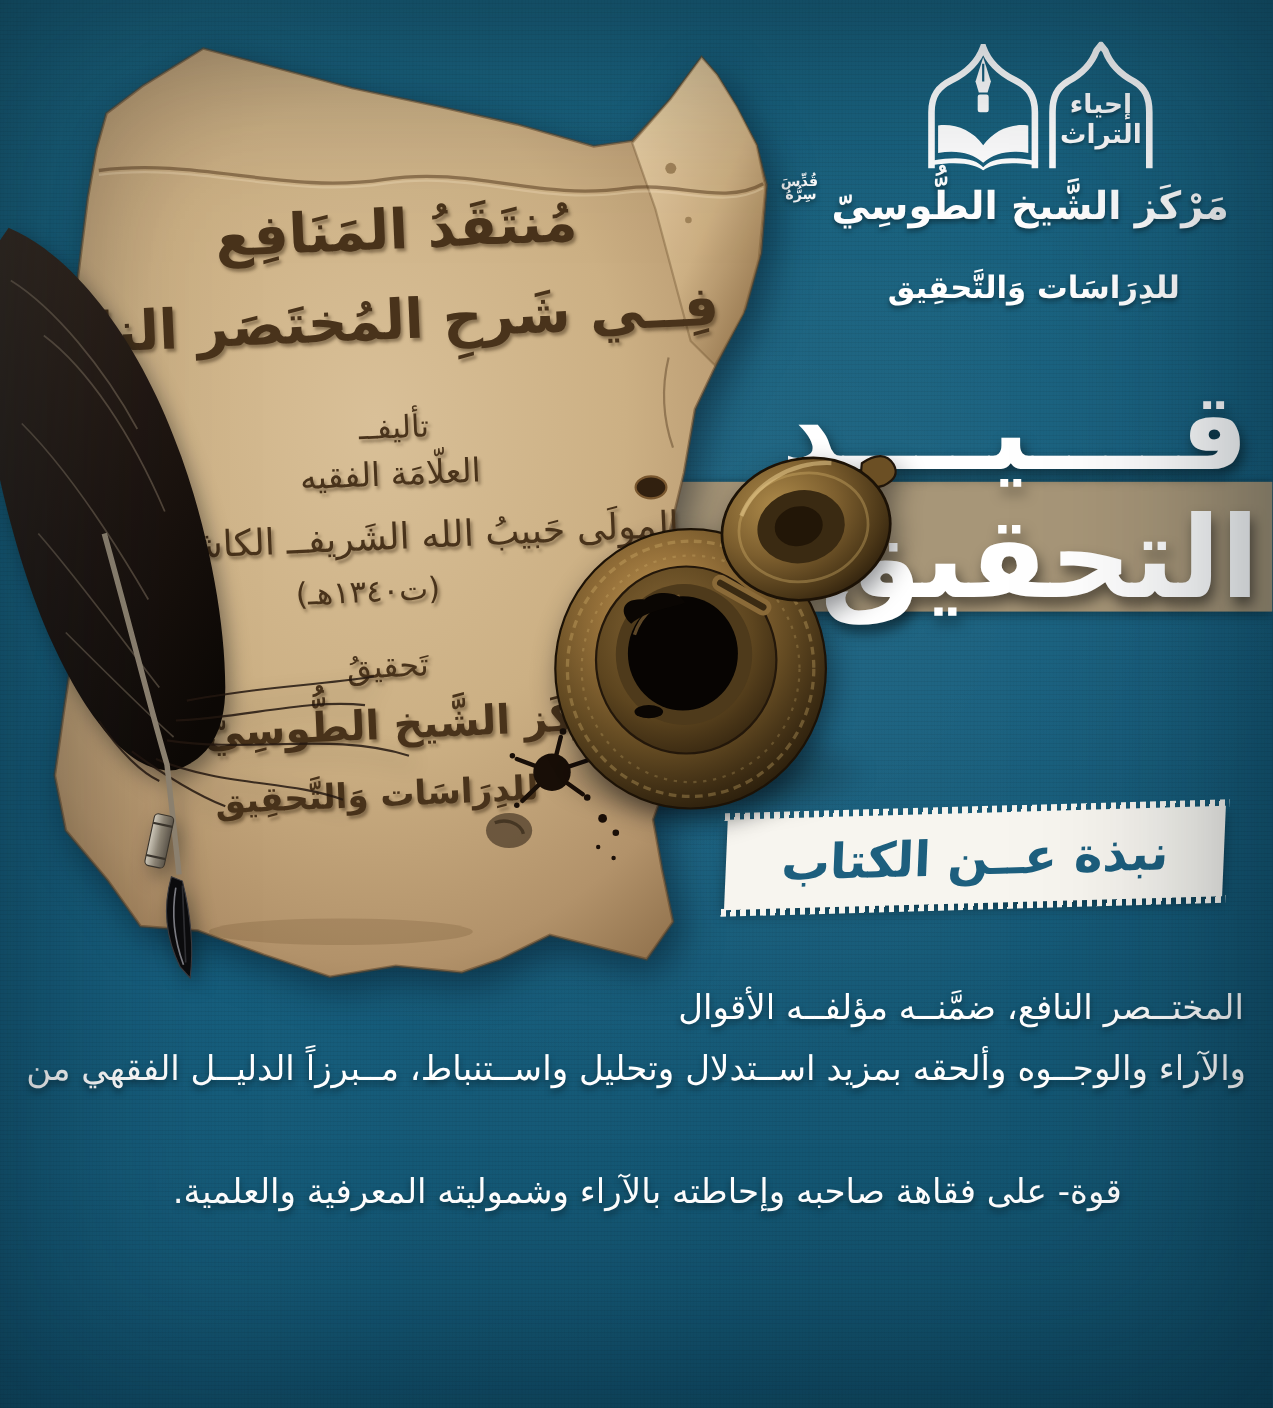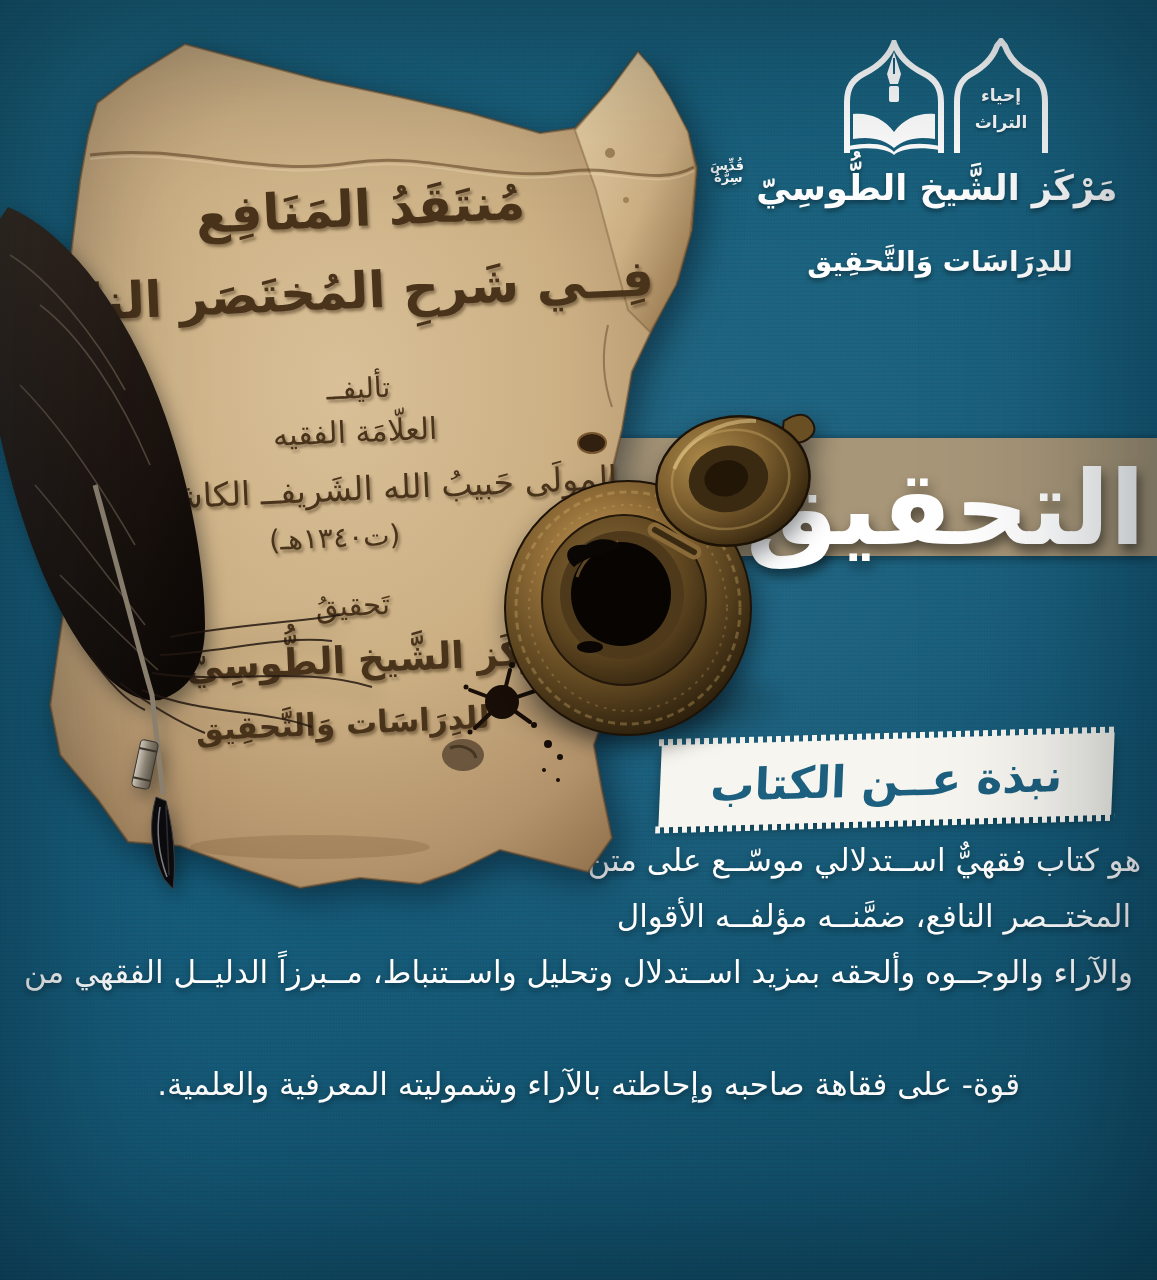--- a/index.html
+++ b/index.html
@@ -50,21 +50,21 @@
   .splats{position:absolute;left:430px;top:620px;z-index:5;}
   .inkwell-shadow{position:absolute;left:492px;top:655px;width:300px;height:95px;z-index:5;
     background:radial-gradient(closest-side,rgba(8,4,1,.55),rgba(8,4,1,0));filter:blur(7px);}
   .inkwell{position:absolute;left:470px;top:395px;z-index:6;filter:drop-shadow(4px 10px 12px rgba(0,5,10,.45));}
   .quill{position:absolute;left:0;top:185px;z-index:6;filter:drop-shadow(5px 8px 9px rgba(0,5,10,.4));}
 
   
   .logo-left{position:absolute;left:838px;top:40px;z-index:2;}
   .logo-right{position:absolute;left:950px;top:38px;width:102px;height:117px;z-index:2;}
   .logo-right-text{position:absolute;left:0;top:44px;width:102px;text-align:center;color:#fff;
-    font-weight:bold;font-size:17px;line-height:27px;text-shadow:0 2px 3px rgba(0,0,0,.3);}
+    font-weight:bold;font-size:24px;line-height:27px;text-shadow:0 2px 3px rgba(0,0,0,.3);}
   .org-name{position:absolute;left:714px;width:420px;top:160px;z-index:2;text-align:left;color:#fff;
     font-size:35px;font-weight:bold;direction:rtl;text-shadow:0 3px 5px rgba(0,0,0,.4);white-space:nowrap;}
   .org-sub{position:absolute;left:780px;width:320px;top:245px;z-index:2;text-align:center;color:#fff;
     font-size:28px;font-weight:bold;direction:rtl;text-shadow:0 3px 5px rgba(0,0,0,.4);}
 
   
   .ribbon{position:absolute;left:660px;top:739px;width:453px;height:82px;z-index:2;
     background:#f7f5ef;transform:rotate(-1.6deg) skewX(-4deg);
     box-shadow:0 5px 12px rgba(0,0,0,.35);display:flex;align-items:center;justify-content:center;}
   .ribbon::before,.ribbon::after{content:"";position:absolute;left:-3px;right:-3px;height:7px;
@@ -82,20 +82,21 @@
   .al4{top:1010px;right:44px;}
   .al5{top:1066px;right:137px;}
 </style>
 </head>
 <body>
 
 <div class="canvas">
 
   <div class="band"></div>
 
+  <div class="status-line l1">قــــيــــد</div>
   <div class="status-line l2">التحقيق</div>
 
   <svg class="parchment" width="710" height="890" viewBox="0 0 710 890">
     <defs>
       <radialGradient id="parchGrad" cx="45%" cy="40%" r="78%">
         <stop offset="0%" stop-color="#d9c098"></stop>
         <stop offset="45%" stop-color="#ccb084"></stop>
         <stop offset="75%" stop-color="#b2926a"></stop>
         <stop offset="92%" stop-color="#8e6f4a"></stop>
         <stop offset="100%" stop-color="#6f5334"></stop>
@@ -257,19 +258,18 @@
       <div>التراث</div>
     </div>
   </div>
   <div class="org-name"><span>مَرْكَز الشَّيخ الطُّوسِيّ</span> <span class="honorific">قُدِّسَ سِرُّهُ</span></div>
   <div class="org-sub">للدِرَاسَات وَالتَّحقِيق</div>
 
   <div class="ribbon">
     <div class="ribbon-title">نبذة عــن الكتاب</div>
   </div>
 
-  <div class="about-line al1">هو كتاب فقهيٌّ اســتدلالي موسّــع على متن</div>
   <div class="about-line al2">المختــصر النافع، ضمَّنــه مؤلفــه الأقوال</div>
   <div class="about-line al3">والآراء والوجــوه وألحقه بمزيد اســتدلال وتحليل واســتنباط، مــبرزاً الدليــل الفقهي من</div>
   <div class="about-line al5">قوة- على فقاهة صاحبه وإحاطته بالآراء وشموليته المعرفية والعلمية.</div>
 
   <div class="vignette"></div>
 </div>
 
 </body></html>

